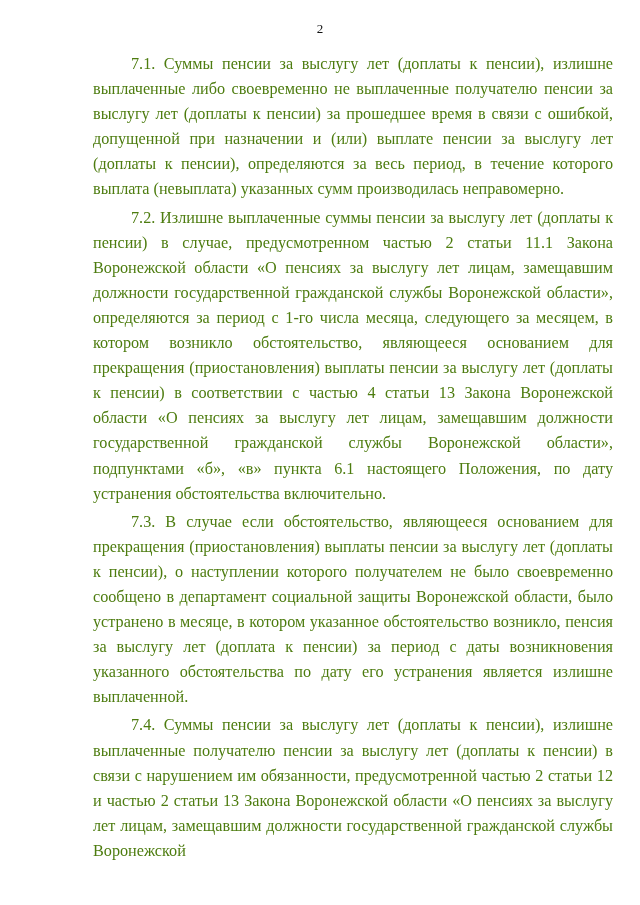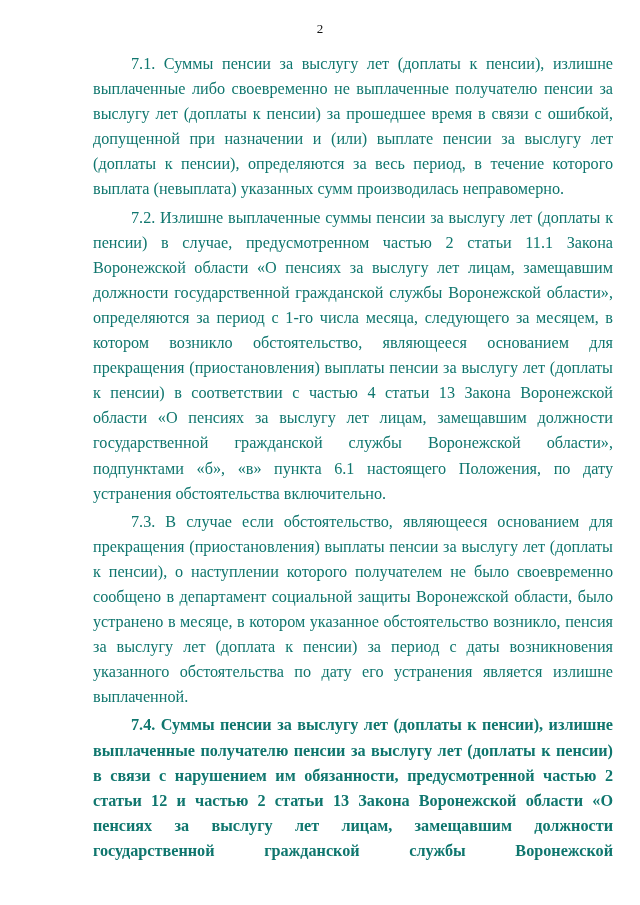--- a/index.html
+++ b/index.html
@@ -4,27 +4,27 @@
 <style>
   html, body { margin:0; padding:0; background:#ffffff; }
   body { width:640px; height:905px; overflow:hidden; position:relative; }
   .page-number {
     position:absolute; top:21px; left:0; width:640px; text-align:center;
     font-family:"Liberation Serif", serif; font-size:13px; color:#111;
   }
   .body {
     position:absolute; top:52px; left:93px; width:520px;
     font-family:"Liberation Serif", serif; font-size:16.2px; line-height:25.1px;
-    color:#0f766e; text-align:justify;
+    color:#4d7c0f; text-align:justify;
   }
   .para { margin:0 0 3px 0; text-indent:38px; }
 </style>
 </head>
 <body>
 
 <div class="page-number">2</div>
 
 <div class="body">
   <p class="para">7.1. Суммы пенсии за выслугу лет (доплаты к пенсии), излишне выплаченные либо своевременно не выплаченные получателю пенсии за выслугу лет (доплаты к пенсии) за прошедшее время в связи с ошибкой, допущенной при назначении и (или) выплате пенсии за выслугу лет (доплаты к пенсии), определяются за весь период, в течение которого выплата (невыплата) указанных сумм производилась неправомерно.</p>
   <p class="para">7.2. Излишне выплаченные суммы пенсии за выслугу лет (доплаты к пенсии) в случае, предусмотренном частью 2 статьи 11.1 Закона Воронежской области «О пенсиях за выслугу лет лицам, замещавшим должности государственной гражданской службы Воронежской области», определяются за период с 1-го числа месяца, следующего за месяцем, в котором возникло обстоятельство, являющееся основанием для прекращения (приостановления) выплаты пенсии за выслугу лет (доплаты к пенсии) в соответствии с частью 4 статьи 13 Закона Воронежской области «О пенсиях за выслугу лет лицам, замещавшим должности государственной гражданской службы Воронежской области», подпунктами «б», «в» пункта 6.1 настоящего Положения, по дату устранения обстоятельства включительно.</p>
   <p class="para">7.3. В случае если обстоятельство, являющееся основанием для прекращения (приостановления) выплаты пенсии за выслугу лет (доплаты к пенсии), о наступлении которого получателем не было своевременно сообщено в департамент социальной защиты Воронежской области, было устранено в месяце, в котором указанное обстоятельство возникло, пенсия за выслугу лет (доплата к пенсии) за период с даты возникновения указанного обстоятельства по дату его устранения является излишне выплаченной.</p>
-  <p class="para" style="text-align-last:justify;font-weight:bold;">7.4. Суммы пенсии за выслугу лет (доплаты к пенсии), излишне выплаченные получателю пенсии за выслугу лет (доплаты к пенсии) в связи с нарушением им обязанности, предусмотренной частью 2 статьи 12 и частью 2 статьи 13 Закона Воронежской области «О пенсиях за выслугу лет лицам, замещавшим должности государственной гражданской службы Воронежской</p>
+  <p class="para" style="text-align-last:justify;">7.4. Суммы пенсии за выслугу лет (доплаты к пенсии), излишне выплаченные получателю пенсии за выслугу лет (доплаты к пенсии) в связи с нарушением им обязанности, предусмотренной частью 2 статьи 12 и частью 2 статьи 13 Закона Воронежской области «О пенсиях за выслугу лет лицам, замещавшим должности государственной гражданской службы Воронежской</p>
 </div>
 
 </body></html>

